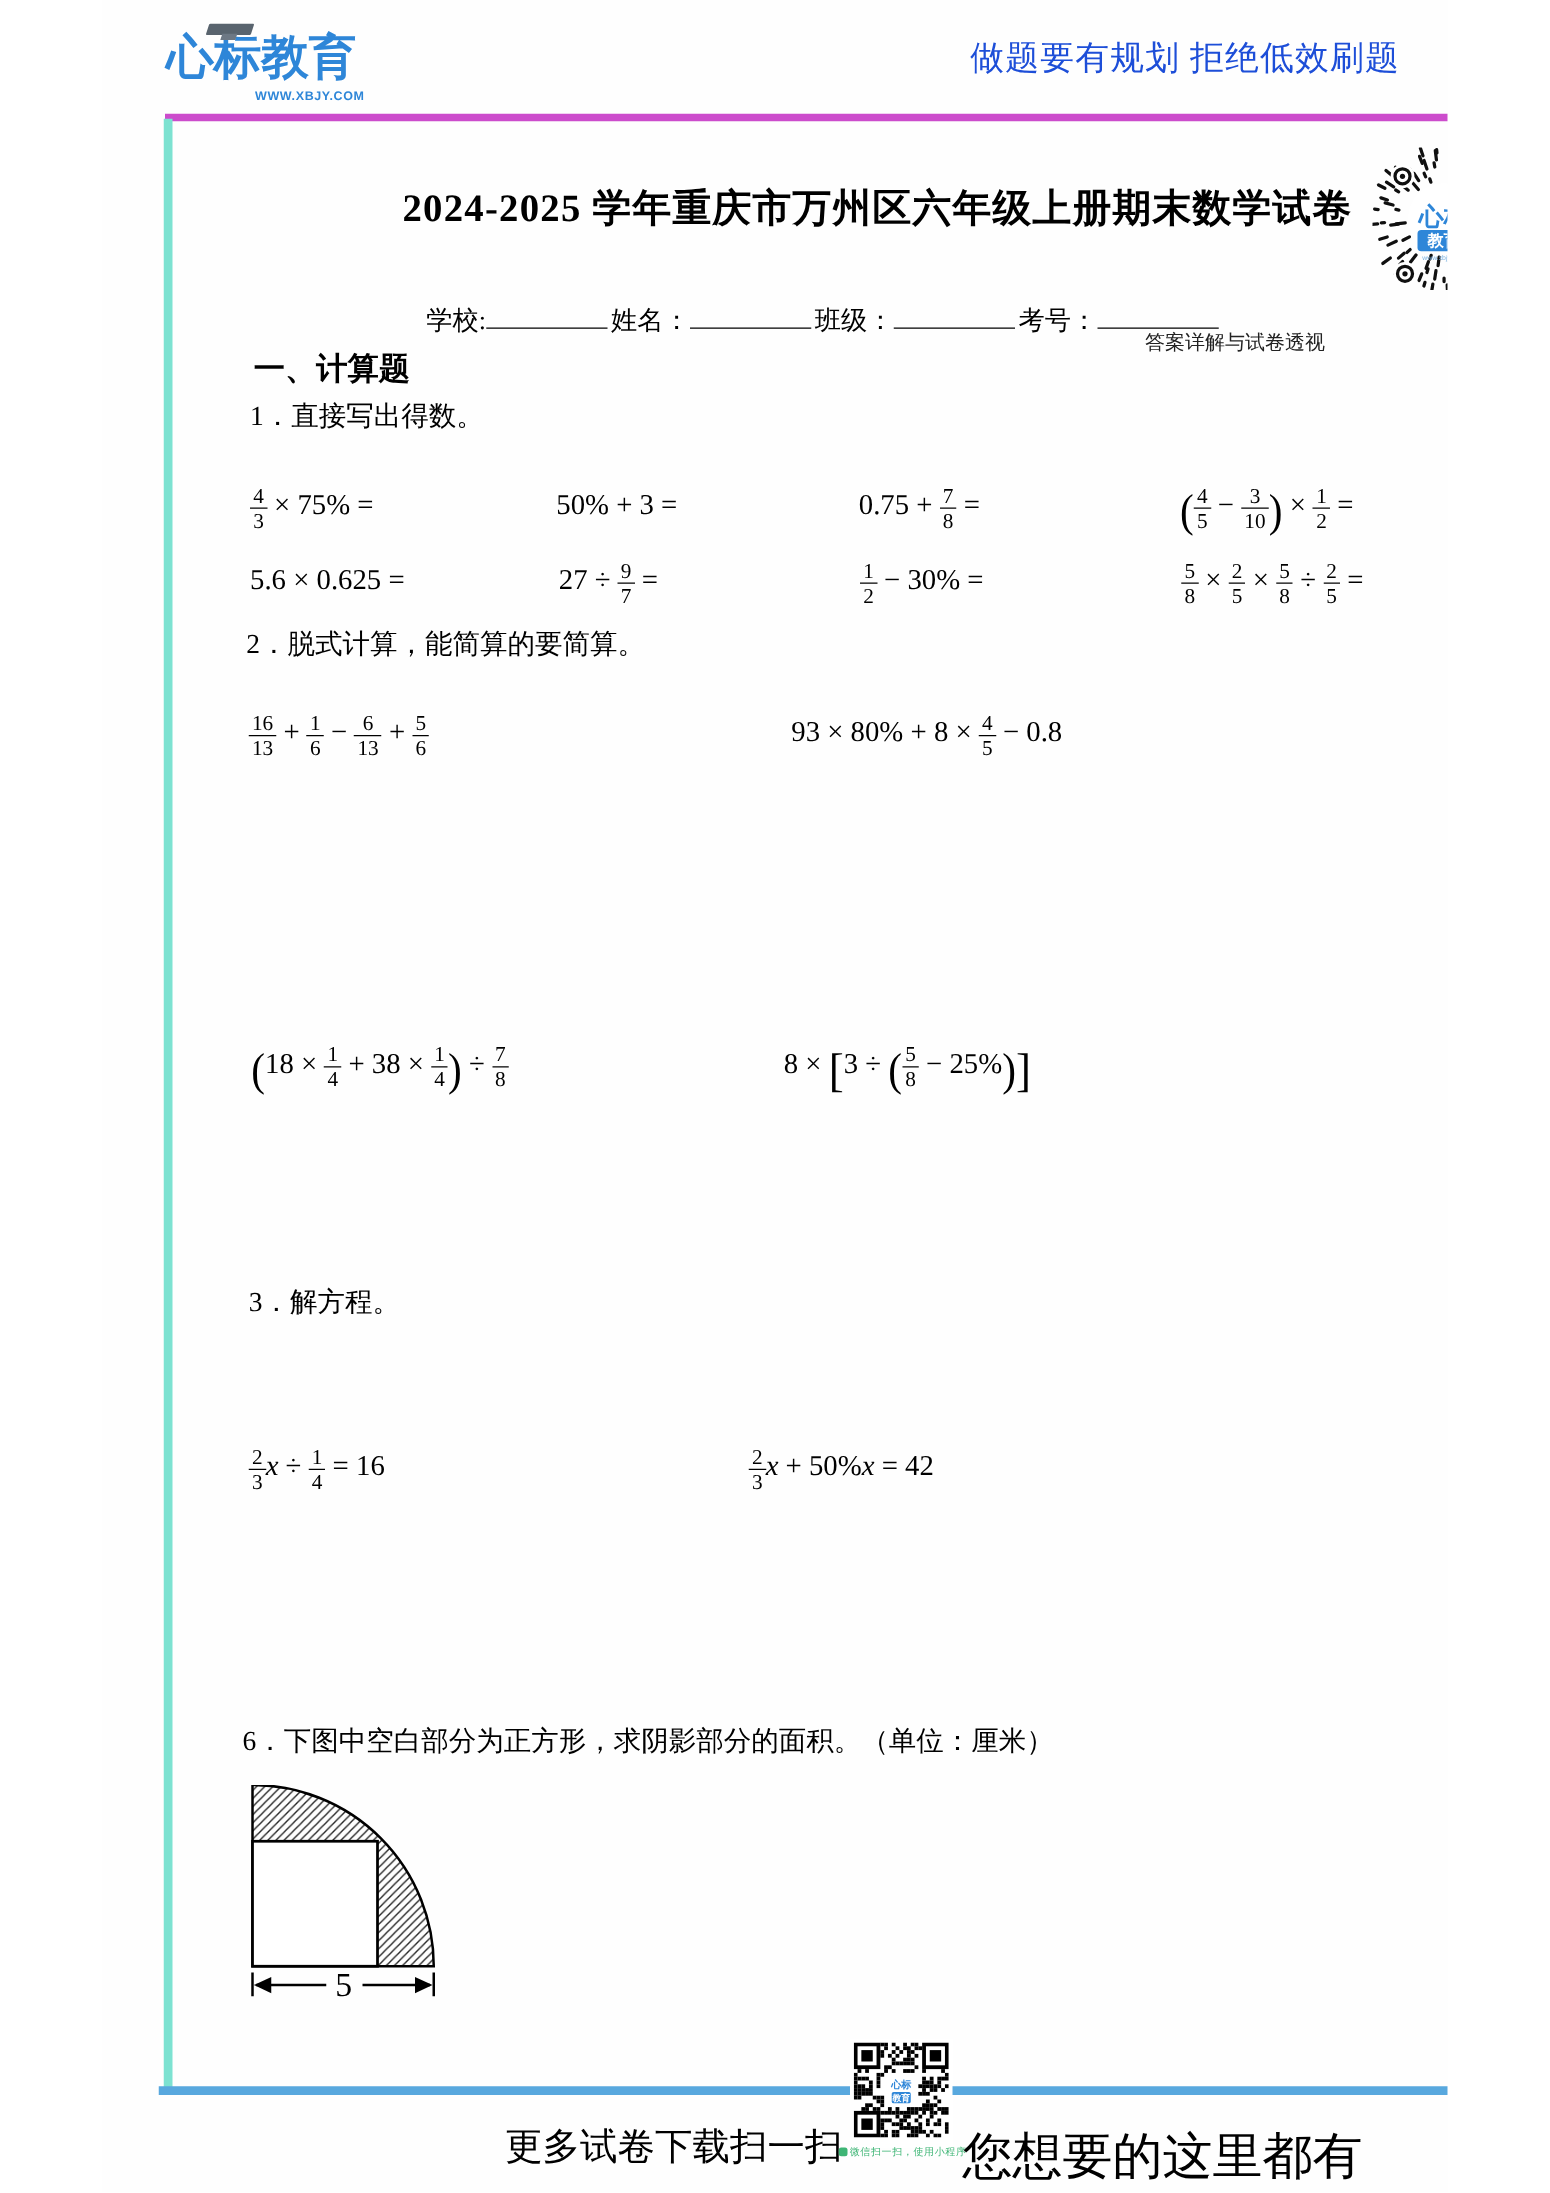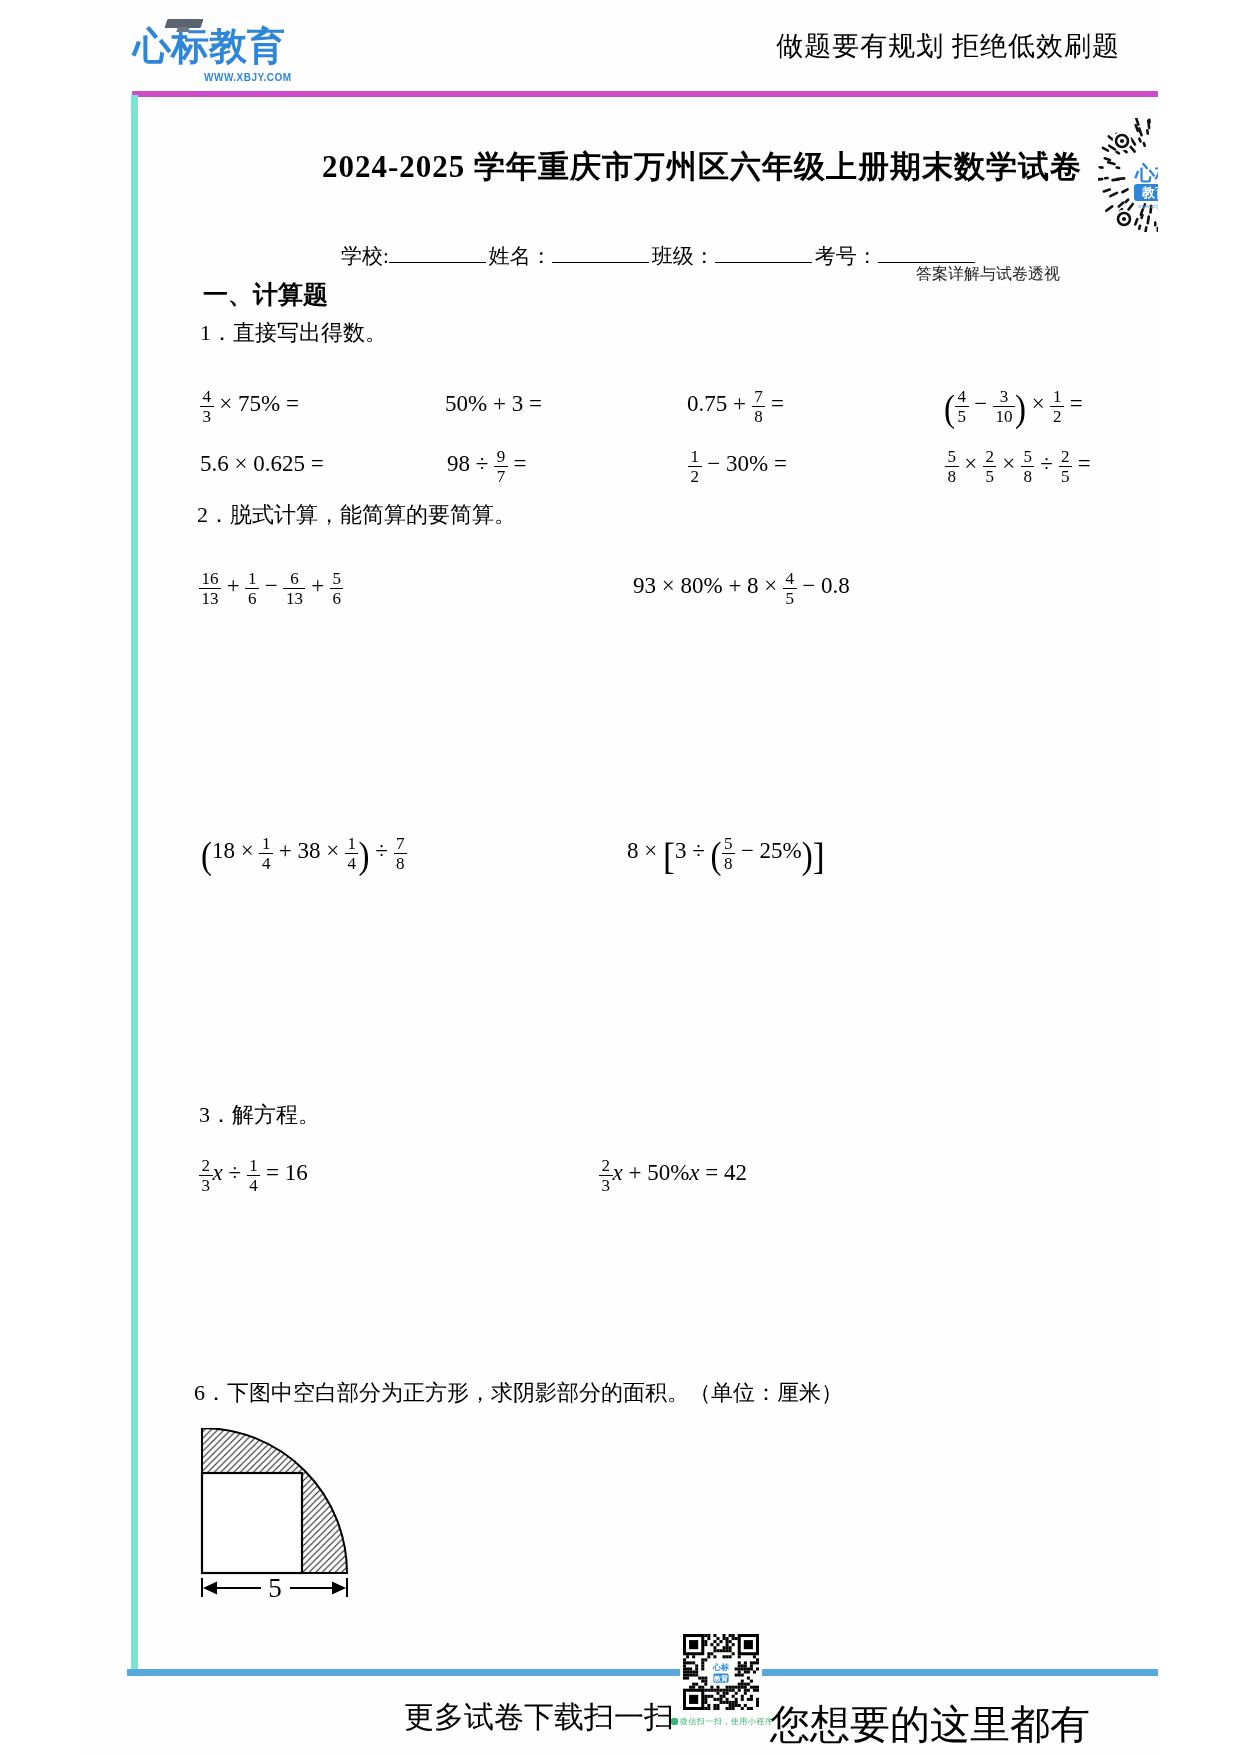--- a/index.html
+++ b/index.html
@@ -7,21 +7,21 @@
         font-family:"Liberation Serif","DejaVu Serif",serif;color:#000;}
 
   
   .logo-text{position:absolute;left:51px;top:26px;font-family:"Liberation Sans","DejaVu Sans",sans-serif;
              font-weight:bold;font-size:38px;letter-spacing:0;color:#2e86d8;line-height:1.1;}
   .cap{position:absolute;left:84px;top:19px;width:36px;height:9px;background:#59646e;
        transform:skewX(-18deg);border-radius:1px;}
   .cap:after{content:"";position:absolute;left:13px;top:8px;width:12px;height:5px;background:#6d7884;}
   .logo-url{position:absolute;left:122px;top:72px;font-family:"Liberation Sans",sans-serif;
             font-size:10px;font-weight:bold;letter-spacing:.5px;color:#2e86d8;}
-  .slogan{position:absolute;right:38px;top:28px;font-size:27px;letter-spacing:1px;color:#000000;}
+  .slogan{position:absolute;right:38px;top:28px;font-size:27px;letter-spacing:1px;color:#1d4ed8;}
 
   
   .line-top{position:absolute;left:50px;top:91px;width:1146px;height:6px;}
   .border-left{position:absolute;left:49px;top:95px;width:7px;height:1576px;}
   .border-right{position:absolute;left:1189px;top:95px;width:7px;height:1576px;}
   .line-bottom{position:absolute;left:45px;top:1669px;width:1155px;height:7px;}
 
   .title{position:absolute;left:0;top:146px;width:1240px;text-align:center;
          font-size:31px;font-weight:bold;letter-spacing:1px;}
   .info{position:absolute;left:259px;top:240px;font-size:21px;white-space:nowrap;}
@@ -189,31 +189,31 @@
 
   <div class="sec-heading">一、计算题</div>
   <div class="side-note">答案详解与试卷透视</div>
 
   <div class="qlabel" style="left:118px;top:318px">1．直接写出得数。</div>
   <div class="math" style="left:118px;top:381px"><span class="frac"><span class="fn">4</span><span class="fd">3</span></span><span> × 75% =</span></div>
   <div class="math" style="left:363px;top:381px"><span>50% + 3 =</span></div>
   <div class="math" style="left:605px;top:381px"><span>0.75 + </span><span class="frac"><span class="fn">7</span><span class="fd">8</span></span><span> =</span></div>
   <div class="math" style="left:862px;top:381px"><span class="bp">(</span><span class="frac"><span class="fn">4</span><span class="fd">5</span></span><span> − </span><span class="frac"><span class="fn">3</span><span class="fd">10</span></span><span class="bp">)</span><span> × </span><span class="frac"><span class="fn">1</span><span class="fd">2</span></span><span> =</span></div>
   <div class="math" style="left:118px;top:441px"><span>5.6 × 0.625 =</span></div>
-  <div class="math" style="left:365px;top:441px"><span>98 ÷ </span><span class="frac"><span class="fn">9</span><span class="fd">7</span></span><span> =</span></div>
+  <div class="math" style="left:365px;top:441px"><span>27 ÷ </span><span class="frac"><span class="fn">9</span><span class="fd">7</span></span><span> =</span></div>
   <div class="math" style="left:606px;top:441px"><span class="frac"><span class="fn">1</span><span class="fd">2</span></span><span> − 30% =</span></div>
   <div class="math" style="left:863px;top:441px"><span class="frac"><span class="fn">5</span><span class="fd">8</span></span><span> × </span><span class="frac"><span class="fn">2</span><span class="fd">5</span></span><span> × </span><span class="frac"><span class="fn">5</span><span class="fd">8</span></span><span> ÷ </span><span class="frac"><span class="fn">2</span><span class="fd">5</span></span><span> =</span></div>
 
   <div class="qlabel" style="left:115px;top:500px">2．脱式计算，能简算的要简算。</div>
   <div class="math" style="left:117px;top:563px"><span class="frac"><span class="fn">16</span><span class="fd">13</span></span><span> + </span><span class="frac"><span class="fn">1</span><span class="fd">6</span></span><span> − </span><span class="frac"><span class="fn">6</span><span class="fd">13</span></span><span> + </span><span class="frac"><span class="fn">5</span><span class="fd">6</span></span></div>
   <div class="math" style="left:551px;top:563px"><span>93 × 80% + 8 × </span><span class="frac"><span class="fn">4</span><span class="fd">5</span></span><span> − 0.8</span></div>
   <div class="math" style="left:119px;top:828px"><span class="bp">(</span><span>18 × </span><span class="frac"><span class="fn">1</span><span class="fd">4</span></span><span> + 38 × </span><span class="frac"><span class="fn">1</span><span class="fd">4</span></span><span class="bp">)</span><span> ÷ </span><span class="frac"><span class="fn">7</span><span class="fd">8</span></span></div>
   <div class="math" style="left:545px;top:828px"><span>8 × </span><span class="bb">[</span><span>3 ÷ </span><span class="bp">(</span><span class="frac"><span class="fn">5</span><span class="fd">8</span></span><span> − 25%</span><span class="bp">)</span><span class="bb">]</span></div>
 
-  <div class="qlabel" style="left:117px;top:1100px">3．解方程。</div>
+  <div class="qlabel" style="left:117px;top:1027px">3．解方程。</div>
   <div class="math" style="left:117px;top:1150px"><span class="frac"><span class="fn">2</span><span class="fd">3</span></span><span class="mvar">x</span><span> ÷ </span><span class="frac"><span class="fn">1</span><span class="fd">4</span></span><span> = 16</span></div>
   <div class="math" style="left:517px;top:1150px"><span class="frac"><span class="fn">2</span><span class="fd">3</span></span><span class="mvar">x</span><span> + 50%</span><span class="mvar">x</span><span> = 42</span></div>
 
   <div class="qlabel" style="left:112px;top:1378px">6．下图中空白部分为正方形，求阴影部分的面积。（单位：厘米）</div>
 
   <svg class="figure" width="160" height="180" viewBox="0 0 160 180">
     <defs>
       <pattern id="hatch" width="6.5" height="6.5" patternUnits="userSpaceOnUse">
         <path d="M0,6.5 L6.5,0 M-1,1 L1,-1 M5.5,7.5 L7.5,5.5" stroke="#222" stroke-width="1.1"></path>
       </pattern>

